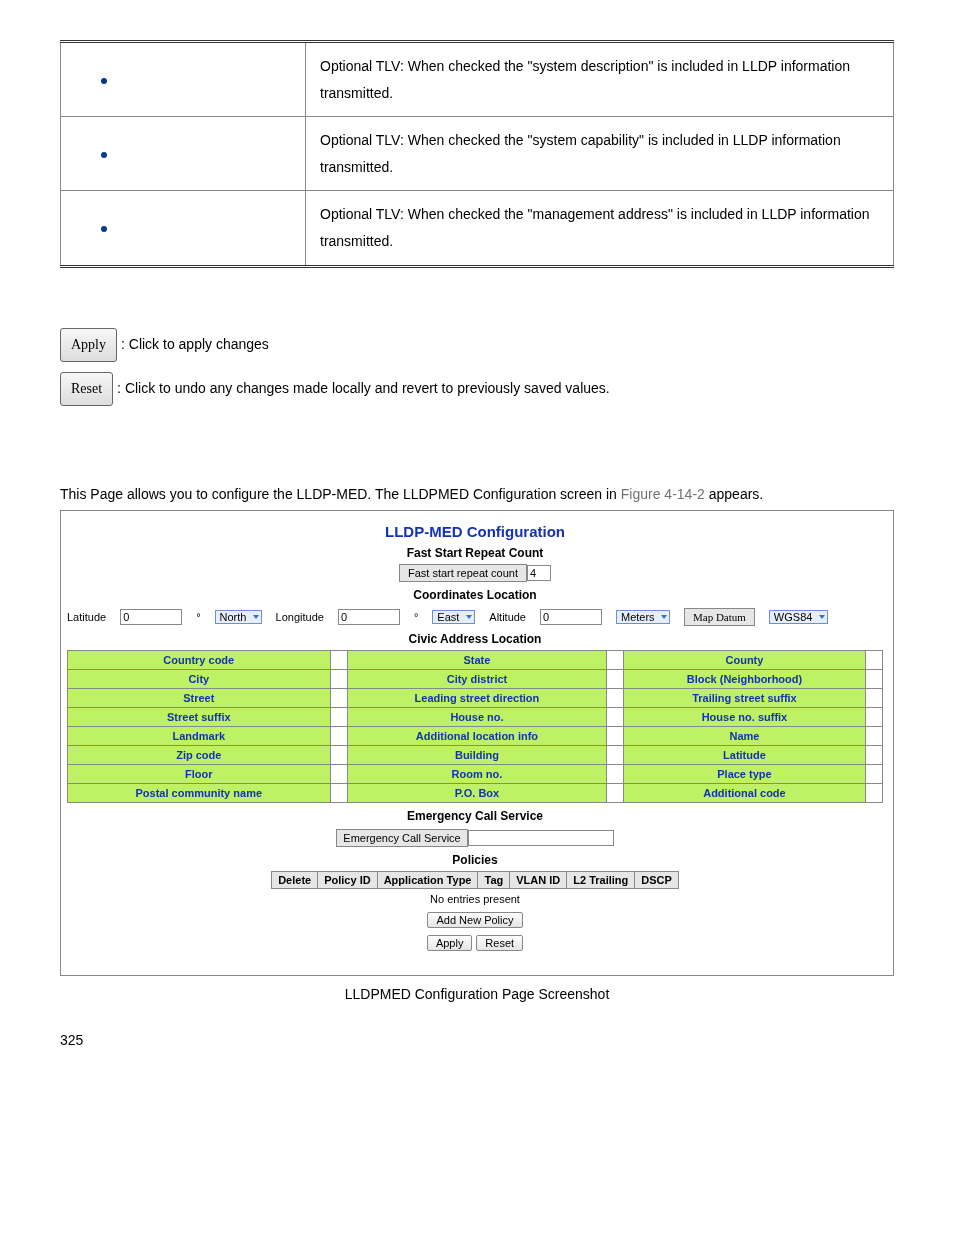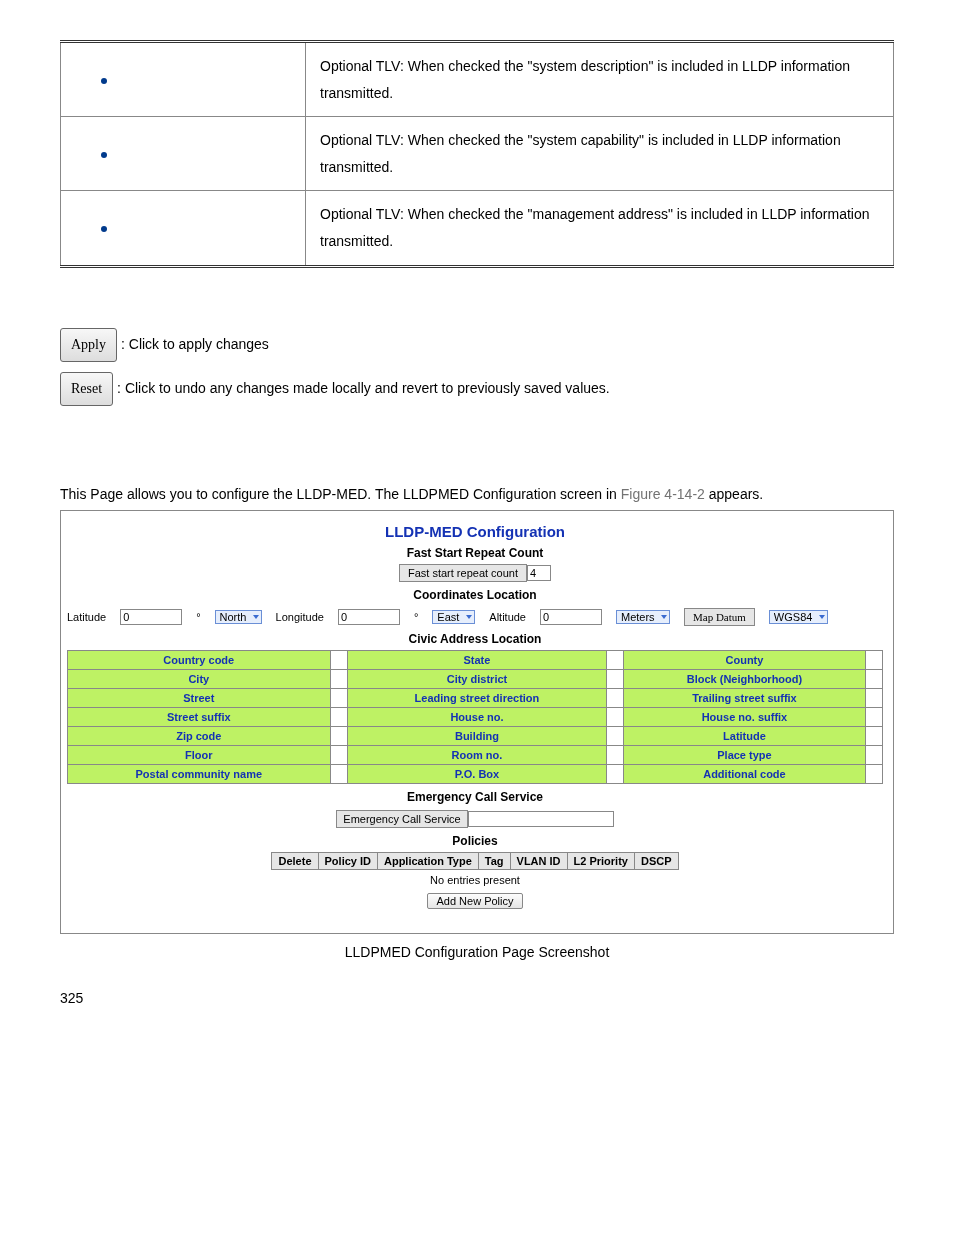--- a/index.html
+++ b/index.html
@@ -243,20 +243,28 @@
         </tr>
         <tr>
           <th>Street suffix</th>
           <td></td>
           <th>House no.</th>
           <td></td>
           <th>House no. suffix</th>
           <td></td>
         </tr>
         <tr>
+          <th>Landmark</th>
+          <td></td>
+          <th>Additional location info</th>
+          <td></td>
+          <th>Name</th>
+          <td></td>
+        </tr>
+        <tr>
           <th>Zip code</th>
           <td></td>
           <th>Building</th>
           <td></td>
           <th>Latitude</th>
           <td></td>
         </tr>
         <tr>
           <th>Floor</th>
           <td></td>
@@ -283,25 +291,29 @@
 
   <div class="shot-sub">Policies</div>
   <table class="pol-table">
     <thead>
         <tr id="pol-head">
           <th>Delete</th>
           <th>Policy ID</th>
           <th>Application Type</th>
           <th>Tag</th>
           <th>VLAN ID</th>
-          <th>L2 Priority</th>
+          <th>L2 Trailing</th>
           <th>DSCP</th>
         </tr>
       </thead>
   </table>
   <div class="pol-empty">No entries present</div>
   <div class="pol-btn-row">
     <button class="pol-btn">Add New Policy</button>
   </div>
+  <div class="pol-btn-row">
+    <button class="pol-btn">Apply</button>
+    <button class="pol-btn">Reset</button>
+  </div>
 </div>
 
 <div class="caption">LLDPMED Configuration Page Screenshot</div>
 <div class="page-num">325</div>
 
 </body></html>

